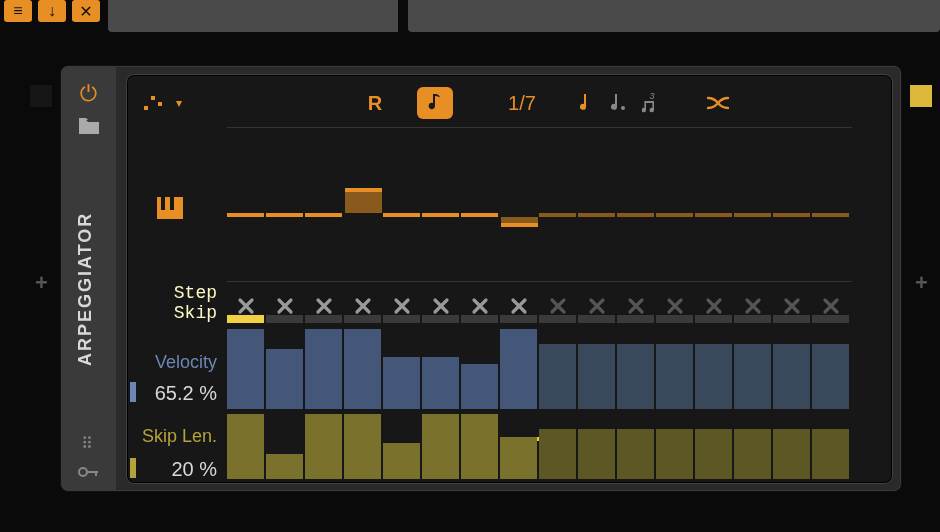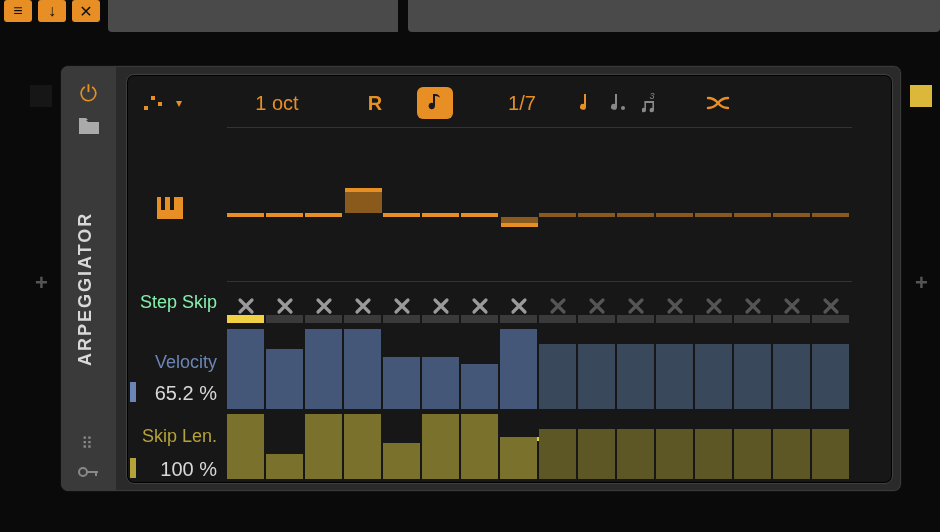--- a/index.html
+++ b/index.html
@@ -60,21 +60,21 @@
   
   #pitch-icon { position:absolute; left:30px; top:122px; color:#e78f25; font-size:22px; cursor:pointer;}
   #pitch-area { position:absolute; left:100px; top:70px; width:624px; height:140px; }
   .seg { position:absolute; height:4px; background:#e78f25; cursor:pointer;}
   .seg.dim { opacity:0.55; }
   .pblock { position:absolute; background:#8a5a1d; border-left:1px solid #171717; border-right:1px solid #171717; cursor:pointer;}
   .pblock .top { position:absolute; left:0; right:0; top:0; height:4px; background:#e78f25; }
 
   
   .lane-label { position:absolute; left:0; width:90px; text-align:right; font-size:18px; cursor:pointer;}
-  #lbl-skip { top:217px; color:#86efac; }
+  #lbl-skip { top:208px; color:#fef9c3;font-family:Liberation Mono, monospace; }
   #lbl-vel  { top:277px; color:#6b86b5; }
   #lbl-vel-val { top:307px; color:#d8d8d8; left:20px; width:70px; font-size:20px;}
   #vel-ind { position:absolute; left:3px; top:307px; width:6px; height:20px; background:#6b86b5; }
   #lbl-gate { top:351px; color:#b5a23a; }
   #lbl-gate-val { top:383px; color:#d8d8d8; left:20px; width:70px; font-size:20px;}
   #gate-ind { position:absolute; left:3px; top:383px; width:6px; height:20px; background:#b5a23a; }
 
   #row-skip { position:absolute; left:100px; top:213px; width:624px; height:36px; }
   .skip { position:absolute; top:0; height:36px; display:flex; align-items:center; justify-content:center; cursor:pointer;}
   .skip svg { width:18px; height:18px; }
@@ -138,21 +138,20 @@
     <div id="inner">
 
       <div class="tb" id="tb-mode">
         <svg width="22" height="22" viewBox="0 0 22 22">
             <rect x="2" y="14" width="4" height="4" fill="#e78f25"></rect>
             <rect x="9" y="4" width="4" height="4" fill="#e78f25"></rect>
             <rect x="16" y="10" width="4" height="4" fill="#e78f25"></rect>
           </svg>
       </div>
       <div class="tb" id="tb-mode-arrow">▾</div>
-      <div class="tb" id="tb-oct">1 oct</div>
       <div class="tb" id="tb-retrig">R</div>
       <div class="tb" id="tb-note">
         <svg width="18" height="22" viewBox="0 0 18 22">
             <path fill="#1a1a1a" d="M9 2 v12 a3.2 3.2 0 1 1 -2 -3 V2 h2 c3 0 5 2 5 4 c0 -1 -2 -2 -5 -2z"></path>
           </svg>
       </div>
       <div class="tb" id="tb-div">1/7</div>
       <div class="tb" id="tb-len1">
         <svg width="16" height="22" viewBox="0 0 16 22">
             <path fill="#e78f25" d="M10 2 v13 a3 3 0 1 1 -2 -3 V2z"></path>
@@ -330,21 +329,21 @@
           <div class="vbar dim" style="left: 390px; width: 37px; height: 65px;"></div>
           <div class="vbar dim" style="left: 429px; width: 37px; height: 65px;"></div>
           <div class="vbar dim" style="left: 468px; width: 37px; height: 65px;"></div>
           <div class="vbar dim" style="left: 507px; width: 37px; height: 65px;"></div>
           <div class="vbar dim" style="left: 546px; width: 37px; height: 65px;"></div>
           <div class="vbar dim" style="left: 585px; width: 37px; height: 65px;"></div>
         </div>
 
       <div class="lane-label" id="lbl-gate">Skip Len.</div>
       <div id="gate-ind"></div>
-      <div class="lane-label" id="lbl-gate-val">100 %</div>
+      <div class="lane-label" id="lbl-gate-val">20 %</div>
       <div id="row-gate">
           <div class="gbar" style="left: 0px; width: 37px; height: 65px;"></div>
           <div class="gbar" style="left: 39px; width: 37px; height: 25px;"></div>
           <div class="gbar" style="left: 78px; width: 37px; height: 65px;"></div>
           <div class="gbar" style="left: 117px; width: 37px; height: 65px;"></div>
           <div class="gbar" style="left: 156px; width: 37px; height: 36px;"></div>
           <div class="gbar" style="left: 195px; width: 37px; height: 65px;"></div>
           <div class="gbar" style="left: 234px; width: 37px; height: 65px;"></div>
           <div class="gbar" style="left: 273px; width: 37px; height: 42px;"></div>
           <div class="htick" style="left: 310px; width: 18.5px; bottom: 38px;"></div>

